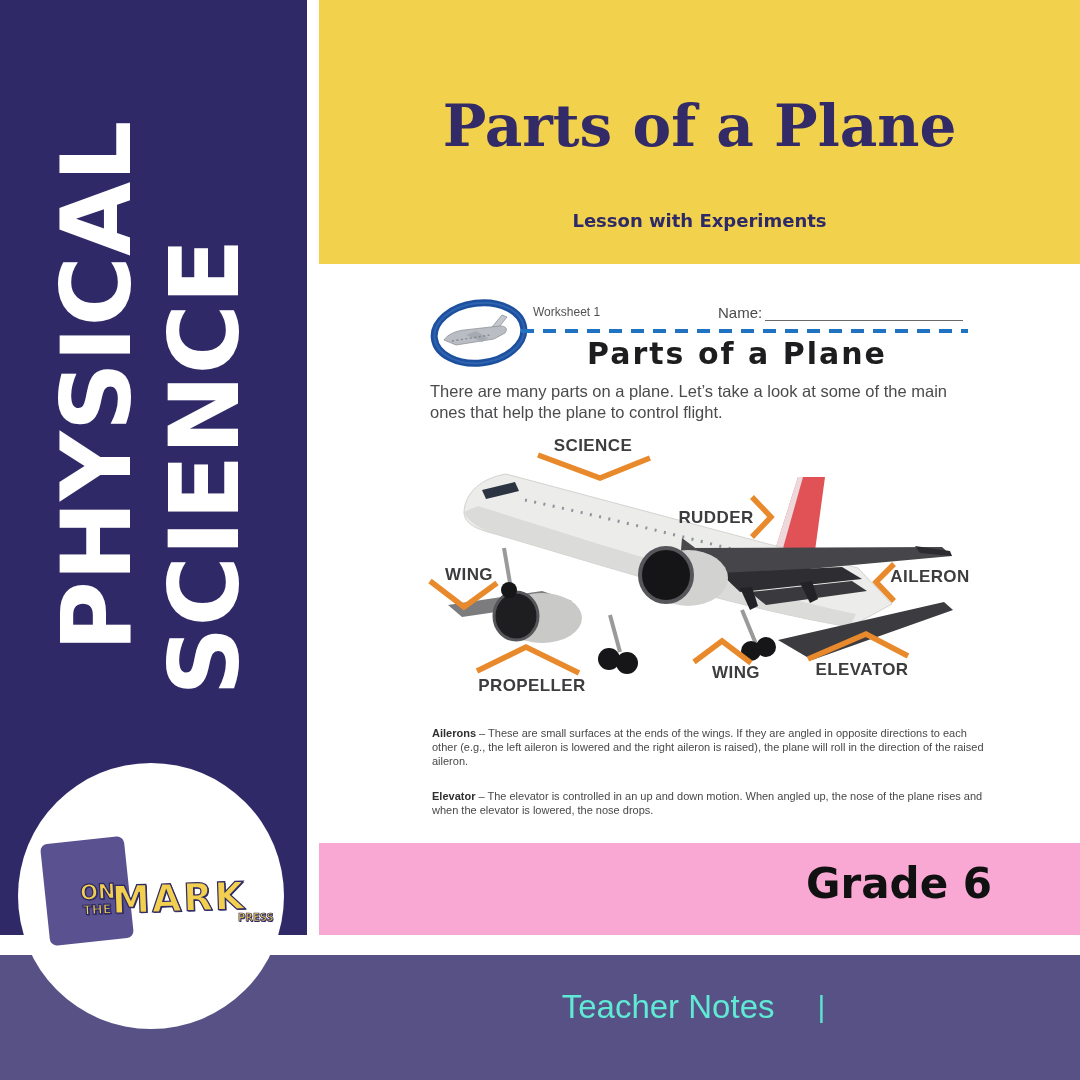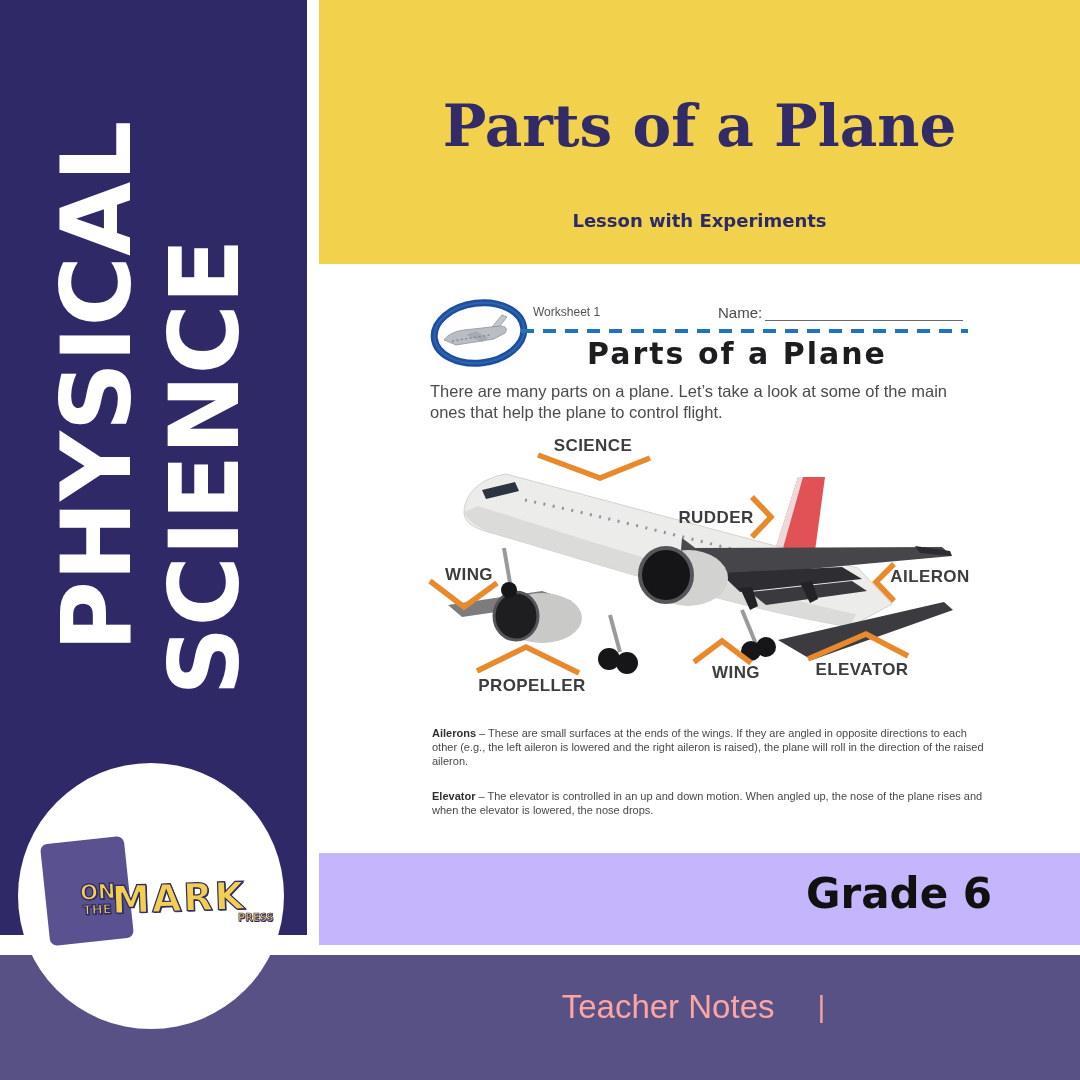--- a/index.html
+++ b/index.html
@@ -47,28 +47,28 @@
   .dl-flap{left:736px;top:663px;}
   .dl-elevator{left:862px;top:660px;}
 
   
   .ws-para{position:absolute;left:432px;width:552px;font-size:11px;line-height:1.28;color:#48484a;}
   .ws-para b{color:#2f2f31;}
   .para-0{top:726px;}
   .para-1{top:789px;}
 
   
-  .grade-band{position:absolute;left:319px;top:843px;width:761px;height:92px;background:#c4b5fd;margin-top:10px;}
+  .grade-band{position:absolute;left:319px;top:843px;width:761px;height:92px;background:#f9a8d4;}
   .grade-label{position:absolute;right:88px;top:16px;font-family:"DejaVu Sans",sans-serif;
         font-weight:bold;font-size:42px;color:#111111;}
 
   
   .footer-band{position:absolute;left:0;top:955px;width:1080px;height:125px;background:#585186;}
   .footer-inner{position:absolute;left:307px;top:33px;width:773px;display:flex;
-        justify-content:center;align-items:center;gap:43px;color:#fca5a5;
+        justify-content:center;align-items:center;gap:43px;color:#5eead4;
         font-family:"Liberation Sans",sans-serif;font-weight:300;font-size:33px;}
   .footer-sep{font-size:30px;opacity:0.95;}
 
   
   .logo-circle{position:absolute;left:18px;top:763px;width:266px;height:266px;background:#ffffff;
         border-radius:50%;}
   .logo-square{position:absolute;left:45px;top:840px;width:84px;height:102px;background:#5a5191;
         border-radius:7px;transform:rotate(-6deg);}
   .logo-text{font-family:"DejaVu Sans",sans-serif;font-weight:bold;color:#f2cf4e;
         -webkit-text-stroke:1.2px #2e2a66;text-shadow:1px 1px 0 #2e2a66;position:absolute;

